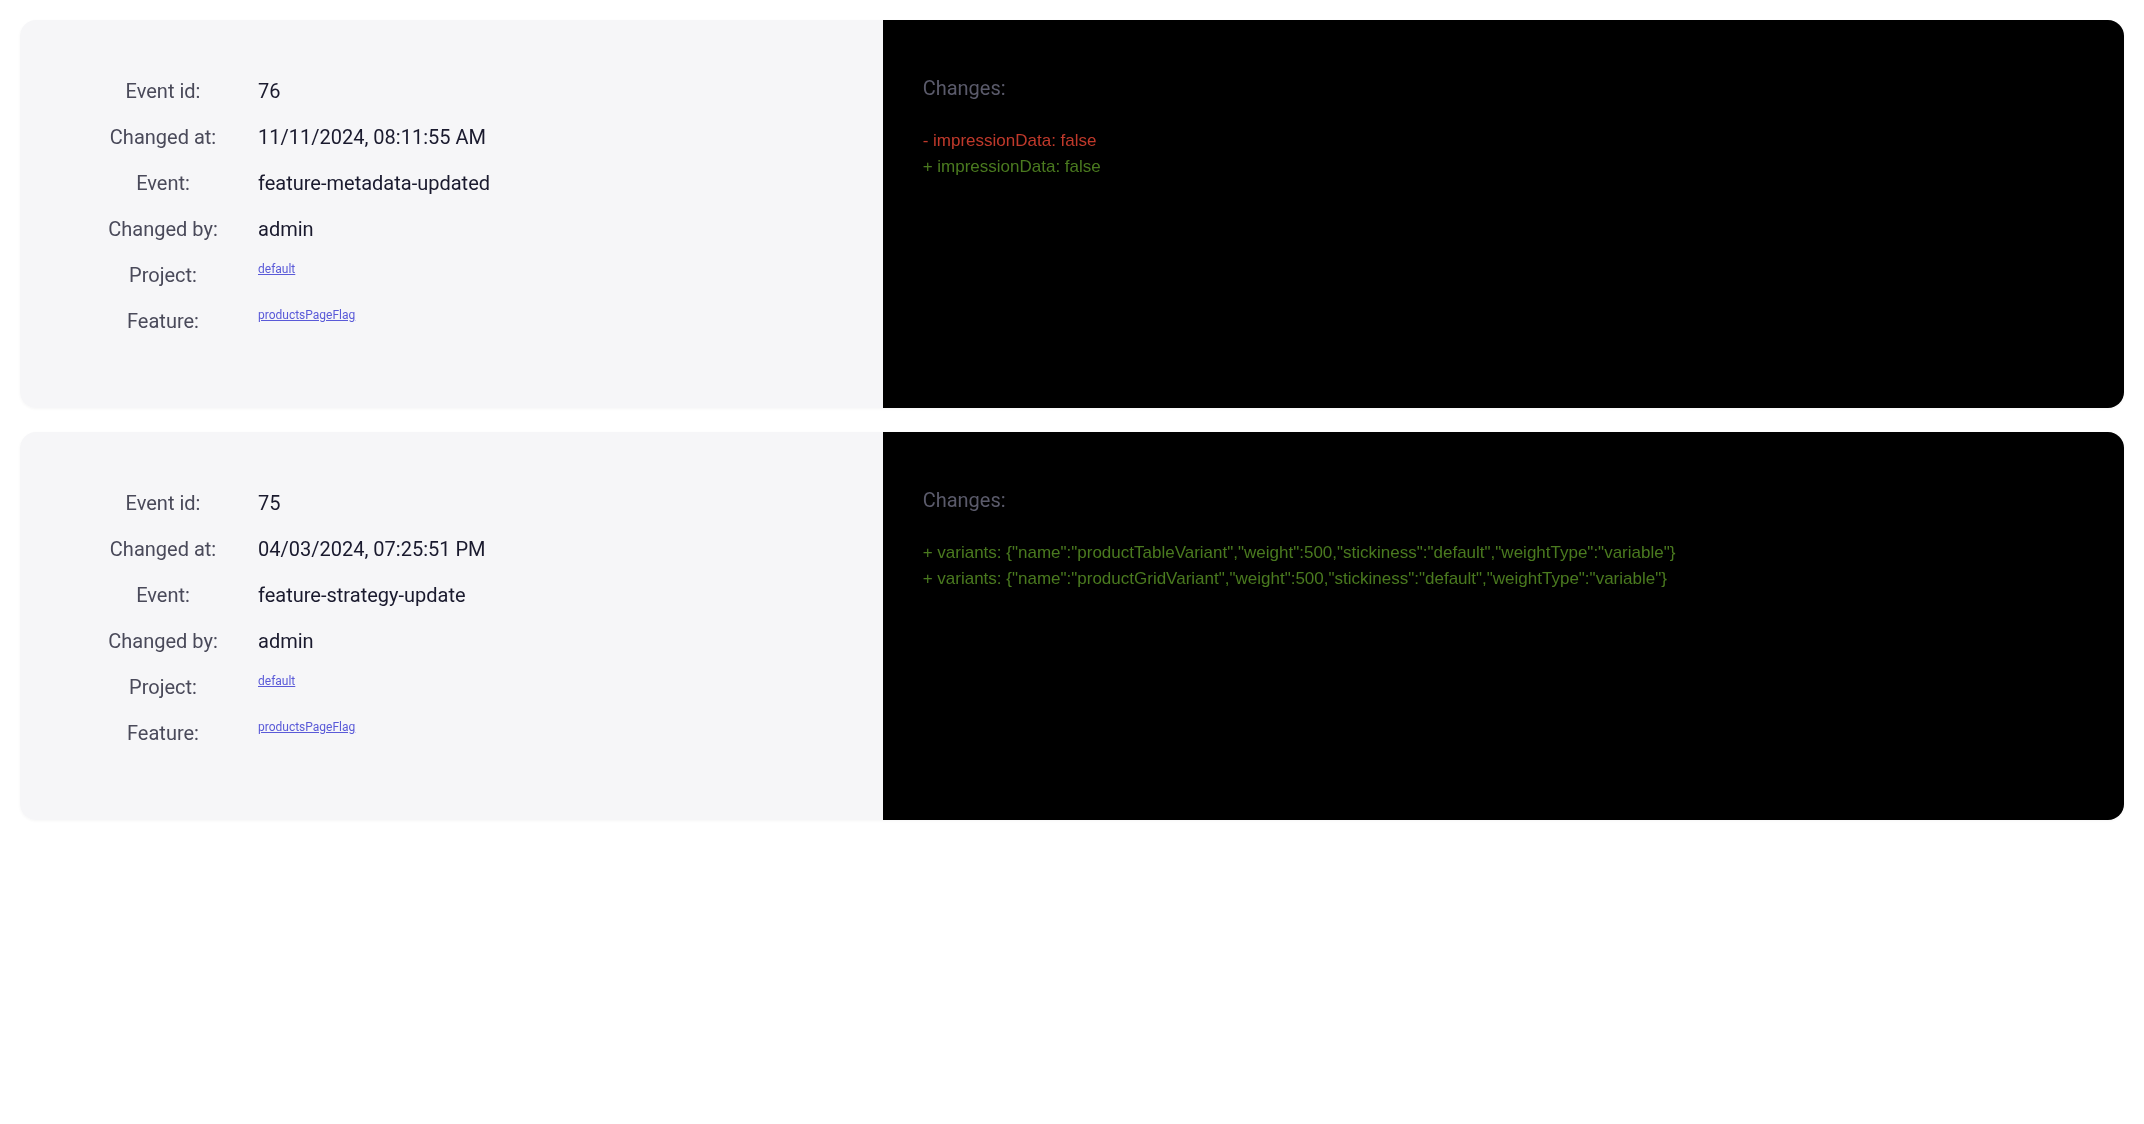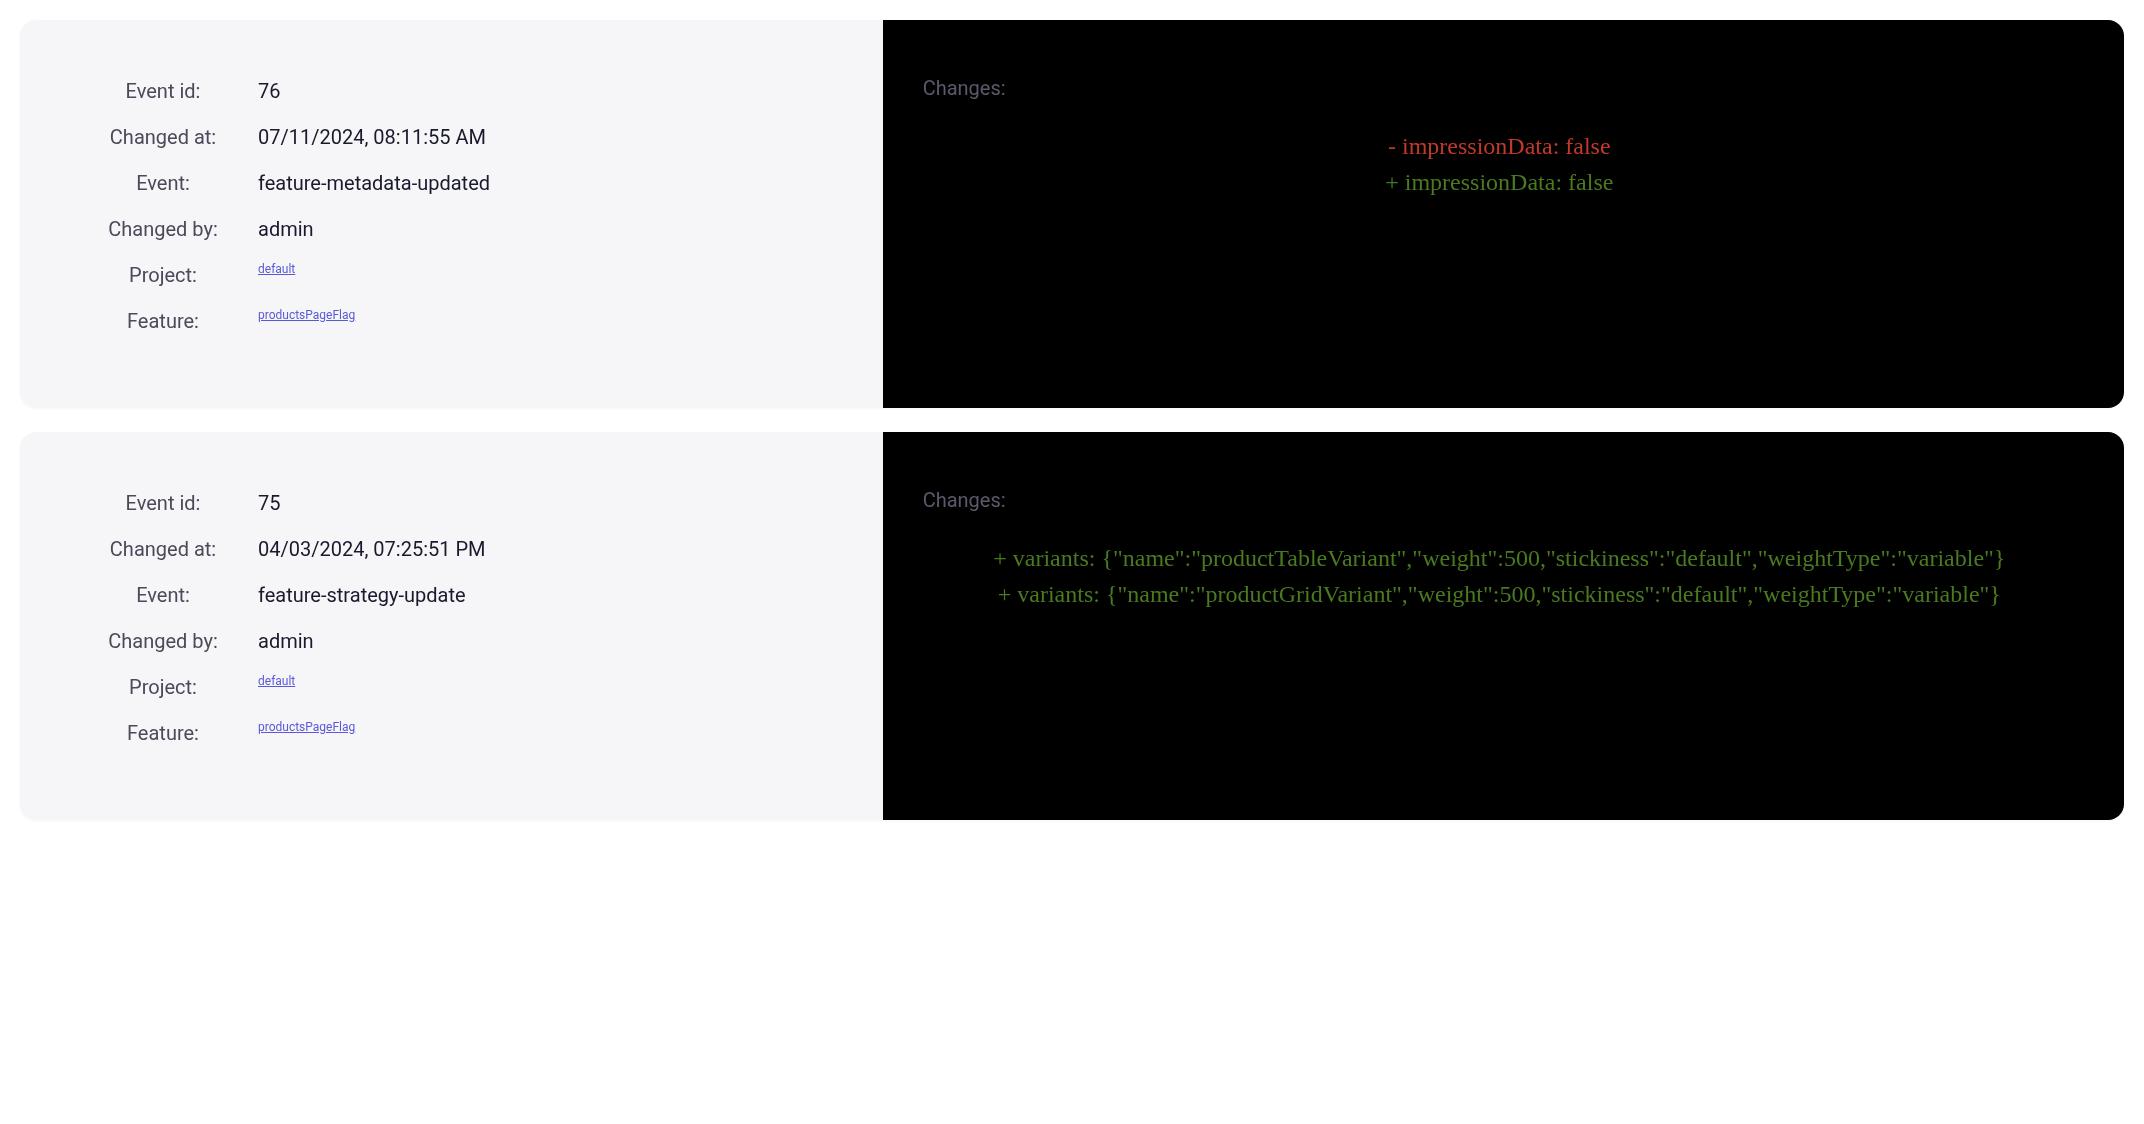--- a/index.html
+++ b/index.html
@@ -46,42 +46,41 @@
     text-decoration: underline;
     font-size: 12px;
     cursor: pointer;
   }
   .changes-label {
     color: #5a5a6a;
     font-size: 20px;
     margin-bottom: 28px;
   }
   .diff-line {
-    font-family: Liberation Serif, serif;
-    font-size: 24px;
+    font-family: Liberation Sans, sans-serif;
+    font-size: 17px;
     line-height: 1.5;
     white-space: pre-wrap;
     word-break: break-all;
-    text-align: center;
   }
   .diff-remove { color: #c0392b; }
   .diff-add { color: #4a7a1f; }
 </style>
 </head>
 <body>
 
 <div class="event-card">
   <div class="event-left">
     <div class="detail-row">
       <div class="detail-label">Event id:</div>
       <div class="detail-value">76</div>
     </div>
     <div class="detail-row">
       <div class="detail-label">Changed at:</div>
-      <div class="detail-value">07/11/2024, 08:11:55 AM</div>
+      <div class="detail-value">11/11/2024, 08:11:55 AM</div>
     </div>
     <div class="detail-row">
       <div class="detail-label">Event:</div>
       <div class="detail-value">feature-metadata-updated</div>
     </div>
     <div class="detail-row">
       <div class="detail-label">Changed by:</div>
       <div class="detail-value">admin</div>
     </div>
     <div class="detail-row">

